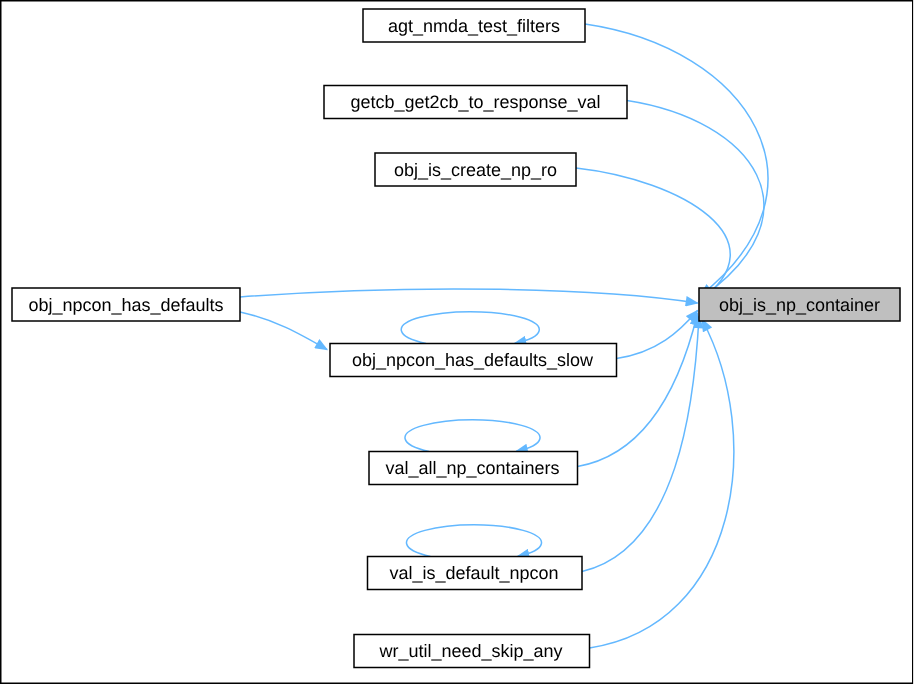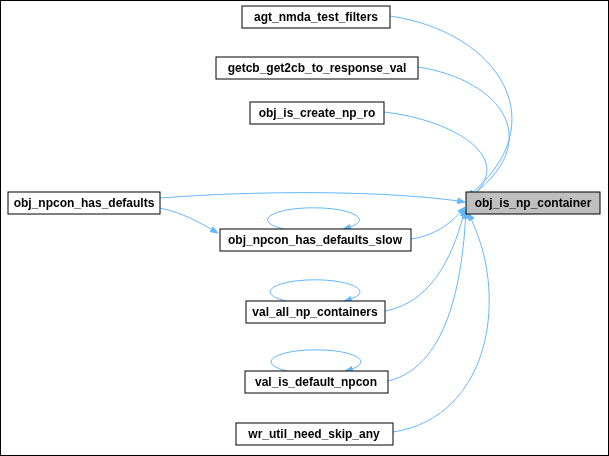--- a/index.html
+++ b/index.html
@@ -6,21 +6,20 @@
     margin: 0;
     padding: 0;
     background: #ffffff;
     font-family: "Liberation Sans", sans-serif;
   }
   .graph-wrap {
     position: relative;
     width: 609px;
     height: 456px;
     background: #ffffff;
-    font-weight: bold;
   }
   svg { display: block; }
   .node-rect {
     fill: #ffffff;
     stroke: #000000;
     stroke-width: 1;
   }
   .node-rect.highlight {
     fill: #bfbfbf;
   }

